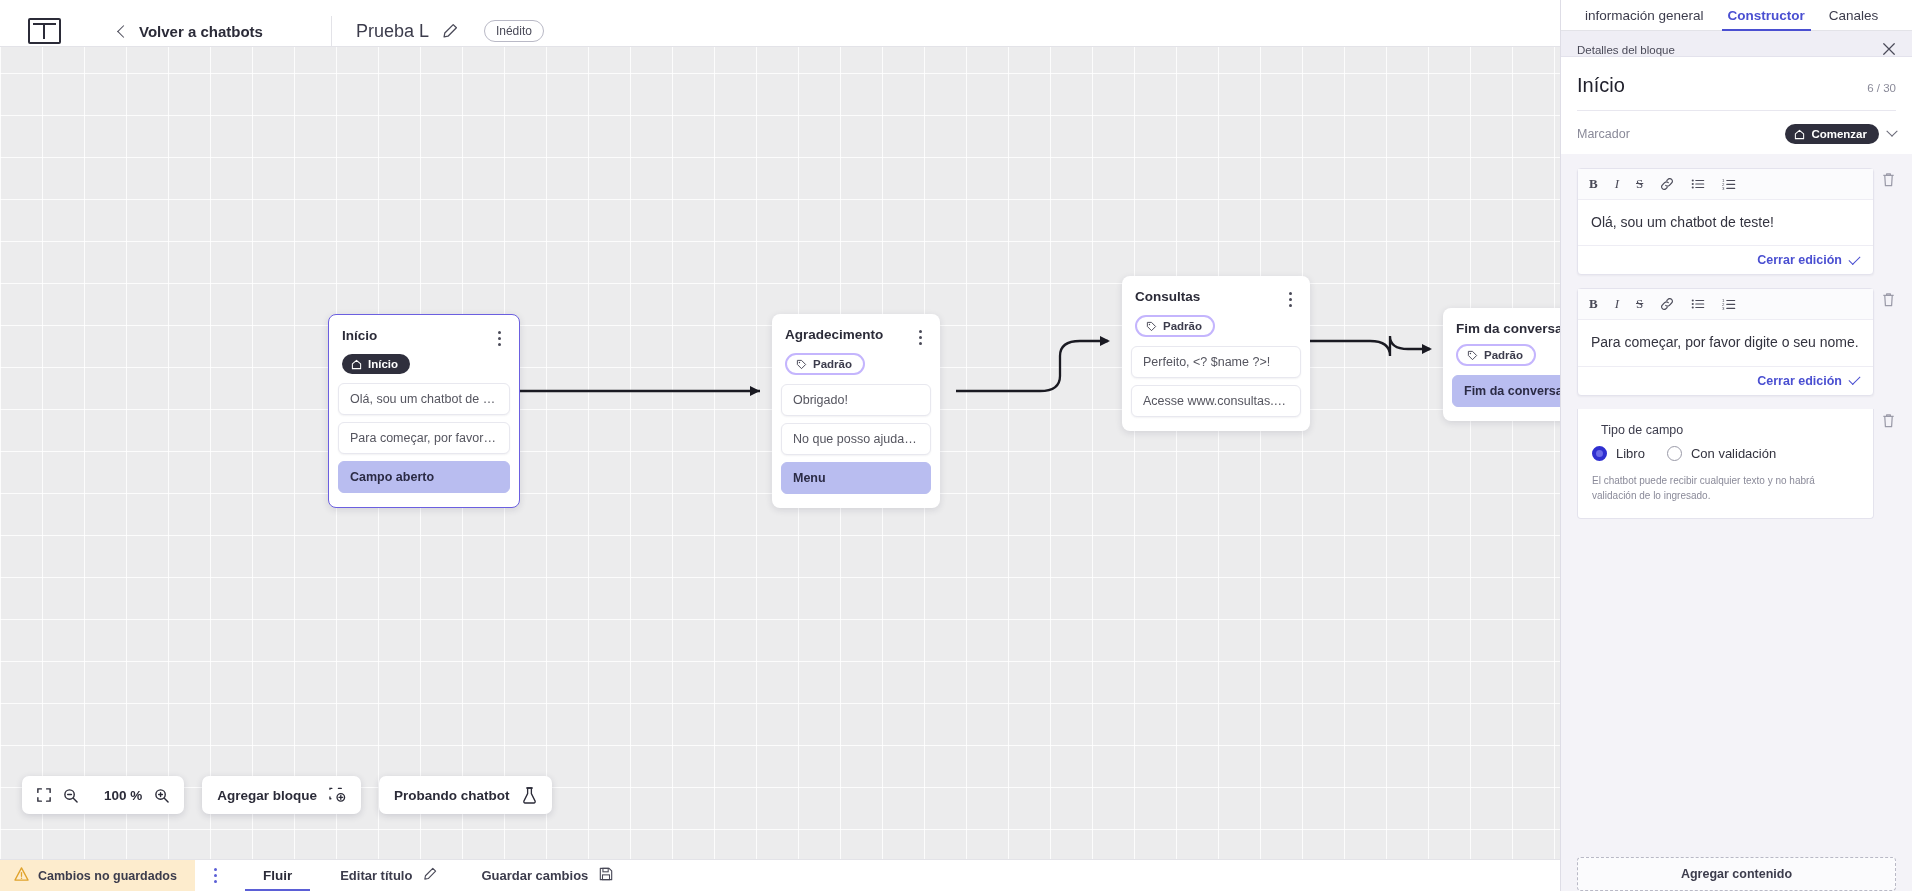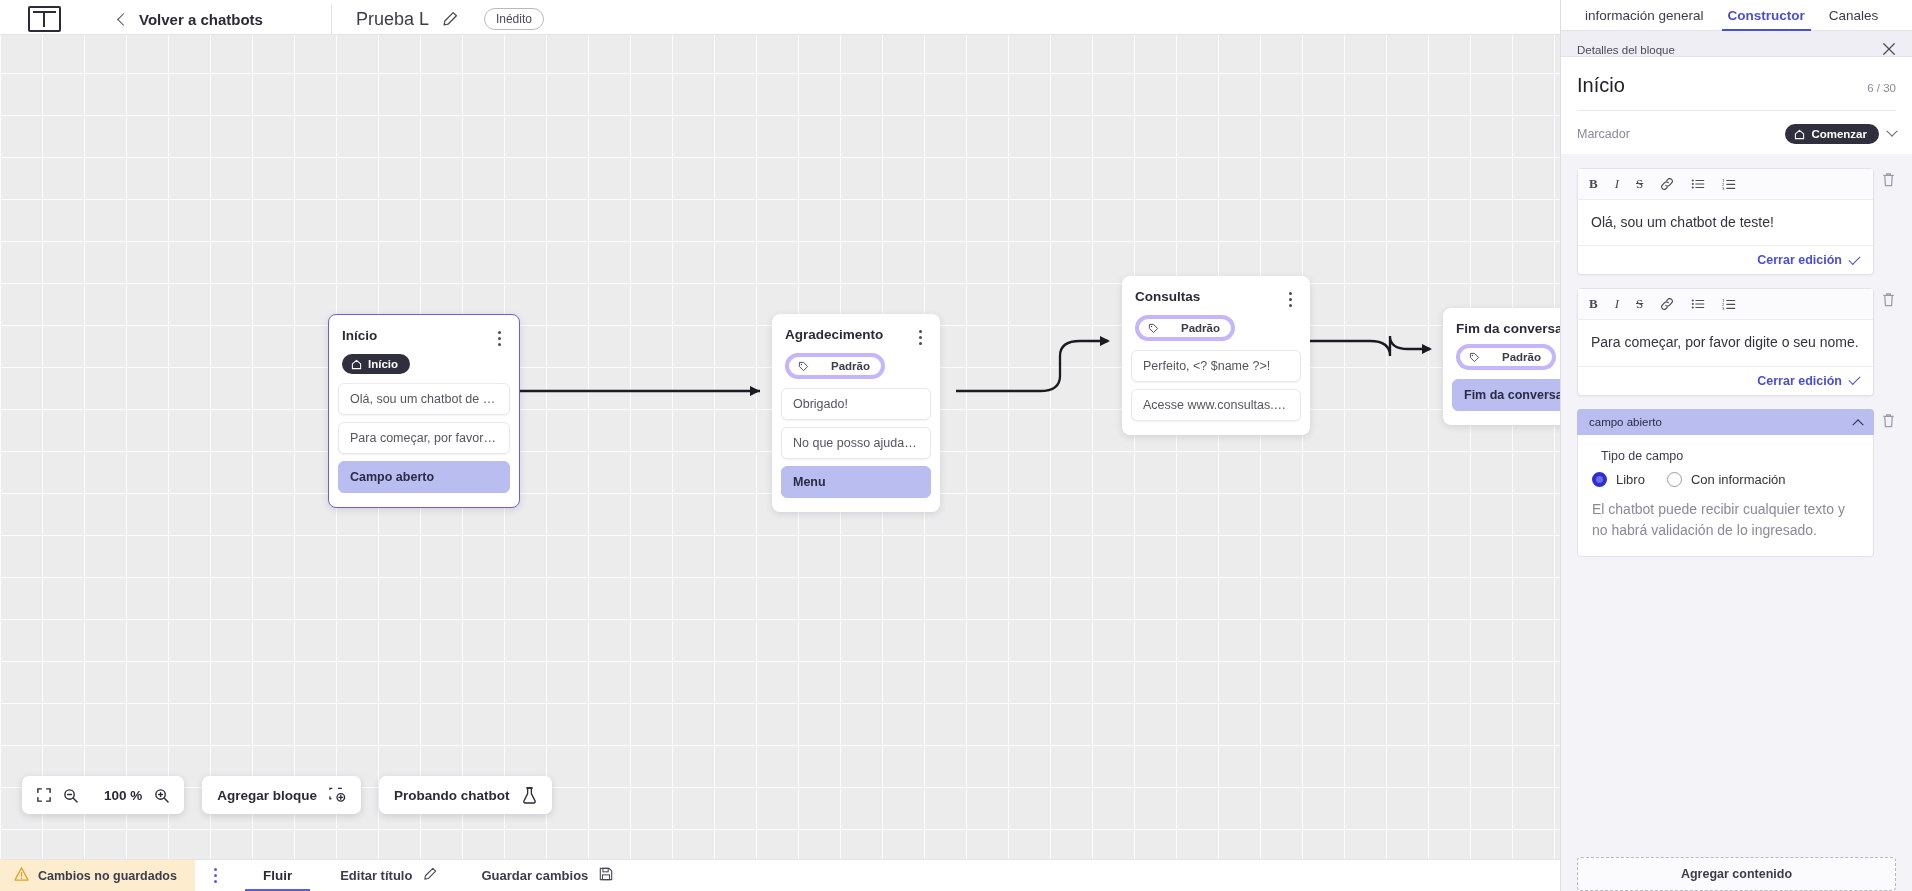--- a/index.html
+++ b/index.html
@@ -5,21 +5,21 @@
   * { box-sizing: border-box; margin: 0; padding: 0; }
   html, body {
     width: 1912px; height: 891px;
     font-family: "Liberation Sans", sans-serif;
     background: #ffffff; overflow: hidden;
   }
   .app { position: relative; width: 1912px; height: 891px; }
 
   
   .topbar {
-    position: absolute; left: 0; top: 4px; width: 1560px; height: 31px;
+    position: absolute; left: 0; top: 16px; width: 1560px; height: 31px;
     background: #fff; display: flex; align-items: center;
     border-bottom: 1px solid #e3e3e8; z-index: 30;
   }
   .logo-box {
     margin-left: 28px; width: 33px; height: 26px;
     border: 2px solid #2b2b38; border-radius: 2px;
     position: relative; flex: none;
   }
   .logo-box:before {
     content: ""; position: absolute; left: 3px; top: 3px; right: 3px; height: 2px;
@@ -79,22 +79,22 @@
   .kebab { width: 14px; display: flex; flex-direction: column; align-items: center;
            gap: 3px; cursor: pointer; padding-top: 3px; }
   .kebab i { width: 3px; height: 3px; background: #4a4a58; border-radius: 50%; display: block; }
   .tag-row { padding: 8px 13px 9px 13px; }
   .pill-dark {
     display: inline-flex; align-items: center; gap: 6px; background: #2f2f3d;
     color: #fff; border-radius: 20px; padding: 4px 12px 4px 9px; font-size: 11.5px;
     font-weight: 600;
   }
   .pill-outline {
-    display: inline-flex; align-items: center; gap: 22px; background: #fff;
-    color: #3c3c4c; border: 4px solid #c4b5fd; border-radius: 20px;
+    display: inline-flex; align-items: center; gap: 6px; background: #fff;
+    color: #3c3c4c; border: 2px solid #c4b5fd; border-radius: 20px;
     padding: 3px 11px 3px 9px; font-size: 11.5px; font-weight: 600;
   }
   .node-row {
     margin: 0 9px 7px 9px; background: #fff; border: 1px solid #e8e8ef;
     border-radius: 6px; padding: 8px 11px; font-size: 12.5px; color: #55555f;
     white-space: nowrap; overflow: hidden; text-overflow: ellipsis;
     box-shadow: 0 1px 2px rgba(40,40,70,0.06);
   }
   .node-row.highlight {
     background: #b9bdf0; border-color: #b9bdf0; color: #2b2b45; font-weight: 600;
@@ -263,21 +263,21 @@
   }
   .field-type-label { font-size: 12.5px; color: #3c3c4c; margin-left: 9px; margin-bottom: 9px; }
   .radio-row { display: flex; align-items: center; gap: 9px; margin-bottom: 12px; }
   .radio {
     width: 15px; height: 15px; border-radius: 50%; border: 1.5px solid #9a9aa8;
     background: #fff; flex: none; cursor: pointer; position: relative;
   }
   .radio.on { border: 4px solid #2f2fd0; background: #6b6be8; }
   .radio-label { font-size: 13px; color: #33333f; margin-right: 13px; }
   .helper {
-    font-size: 14px; color: #8a8a99; line-height: 1.5;
+    font-size: 10px; color: #8a8a99; line-height: 1.5;
   }
   .add-content {
     margin: 18px 16px 0 16px; border: 1.5px dashed #b9b9c6; border-radius: 4px;
     height: 34px; display: flex; align-items: center; justify-content: center;
     font-size: 12.5px; color: #3c3c4c; font-weight: 600; cursor: pointer;
     background: #fbfbfd;
   }
   .cursor-ptr { position: absolute; left: 1787px; top: 571px; width: 16px; height: 22px; }
 </style>
 </head>
@@ -606,31 +606,27 @@
         </div>
         <span class="trash">
           <svg width="15" height="15" viewBox="0 0 16 16">
               <path d="M2.5 3.5h11M6 3.5V2h4v1.5M4 3.5l.7 11h6.6l.7-11" fill="none" stroke="#9a9aa8" stroke-width="1.3" stroke-linejoin="round"></path>
             </svg>
         </span>
       </div>
 
       <div class="editor-wrap">
         <div class="accordion">
-          <div class="acc-head">
-            <span>campo abierto</span>
-            <span class="chev-up"></span>
-          </div>
           <div class="acc-body">
             <div class="field-type-label">Tipo de campo</div>
             <div class="radio-row">
               <span class="radio on"></span>
               <span class="radio-label">Libro</span>
               <span class="radio"></span>
-              <span class="radio-label">Con información</span>
+              <span class="radio-label">Con validación</span>
             </div>
             <div class="helper">El chatbot puede recibir cualquier texto y no habrá validación de lo ingresado.</div>
           </div>
         </div>
         <span class="trash">
           <svg width="15" height="15" viewBox="0 0 16 16">
               <path d="M2.5 3.5h11M6 3.5V2h4v1.5M4 3.5l.7 11h6.6l.7-11" fill="none" stroke="#9a9aa8" stroke-width="1.3" stroke-linejoin="round"></path>
             </svg>
         </span>
       </div>

